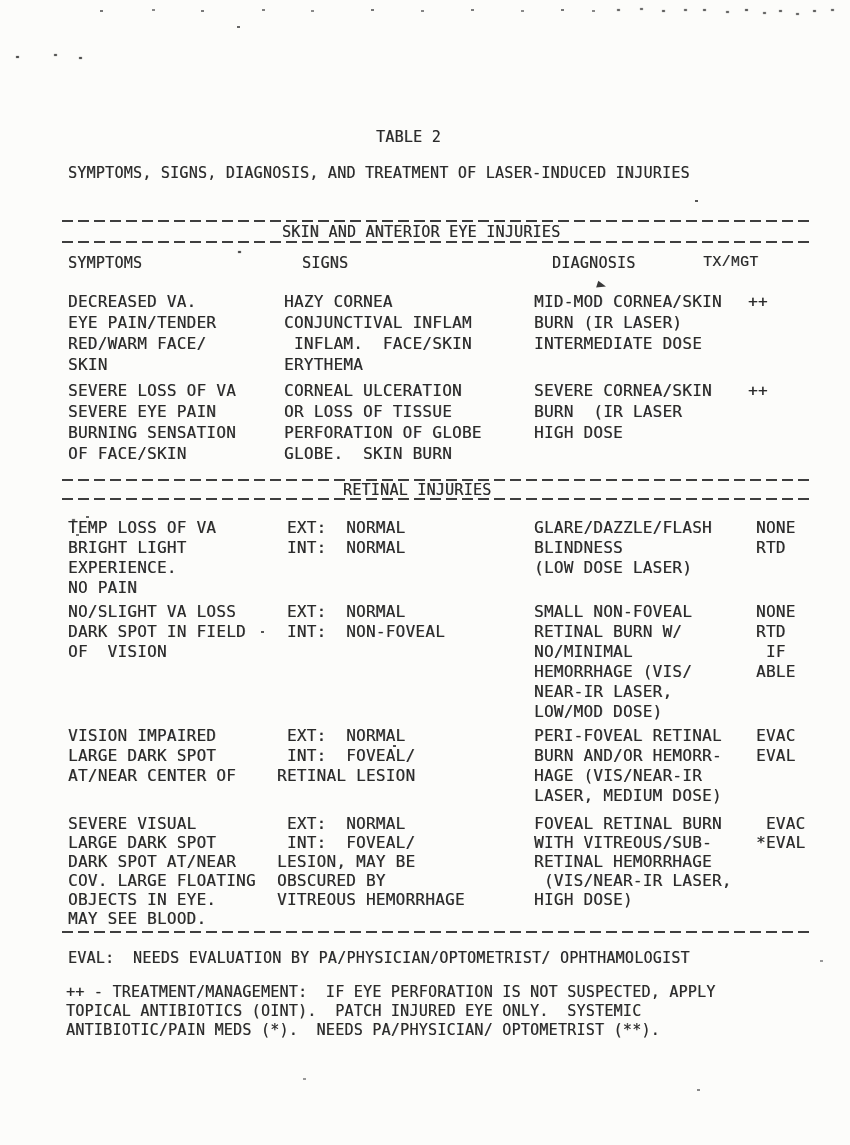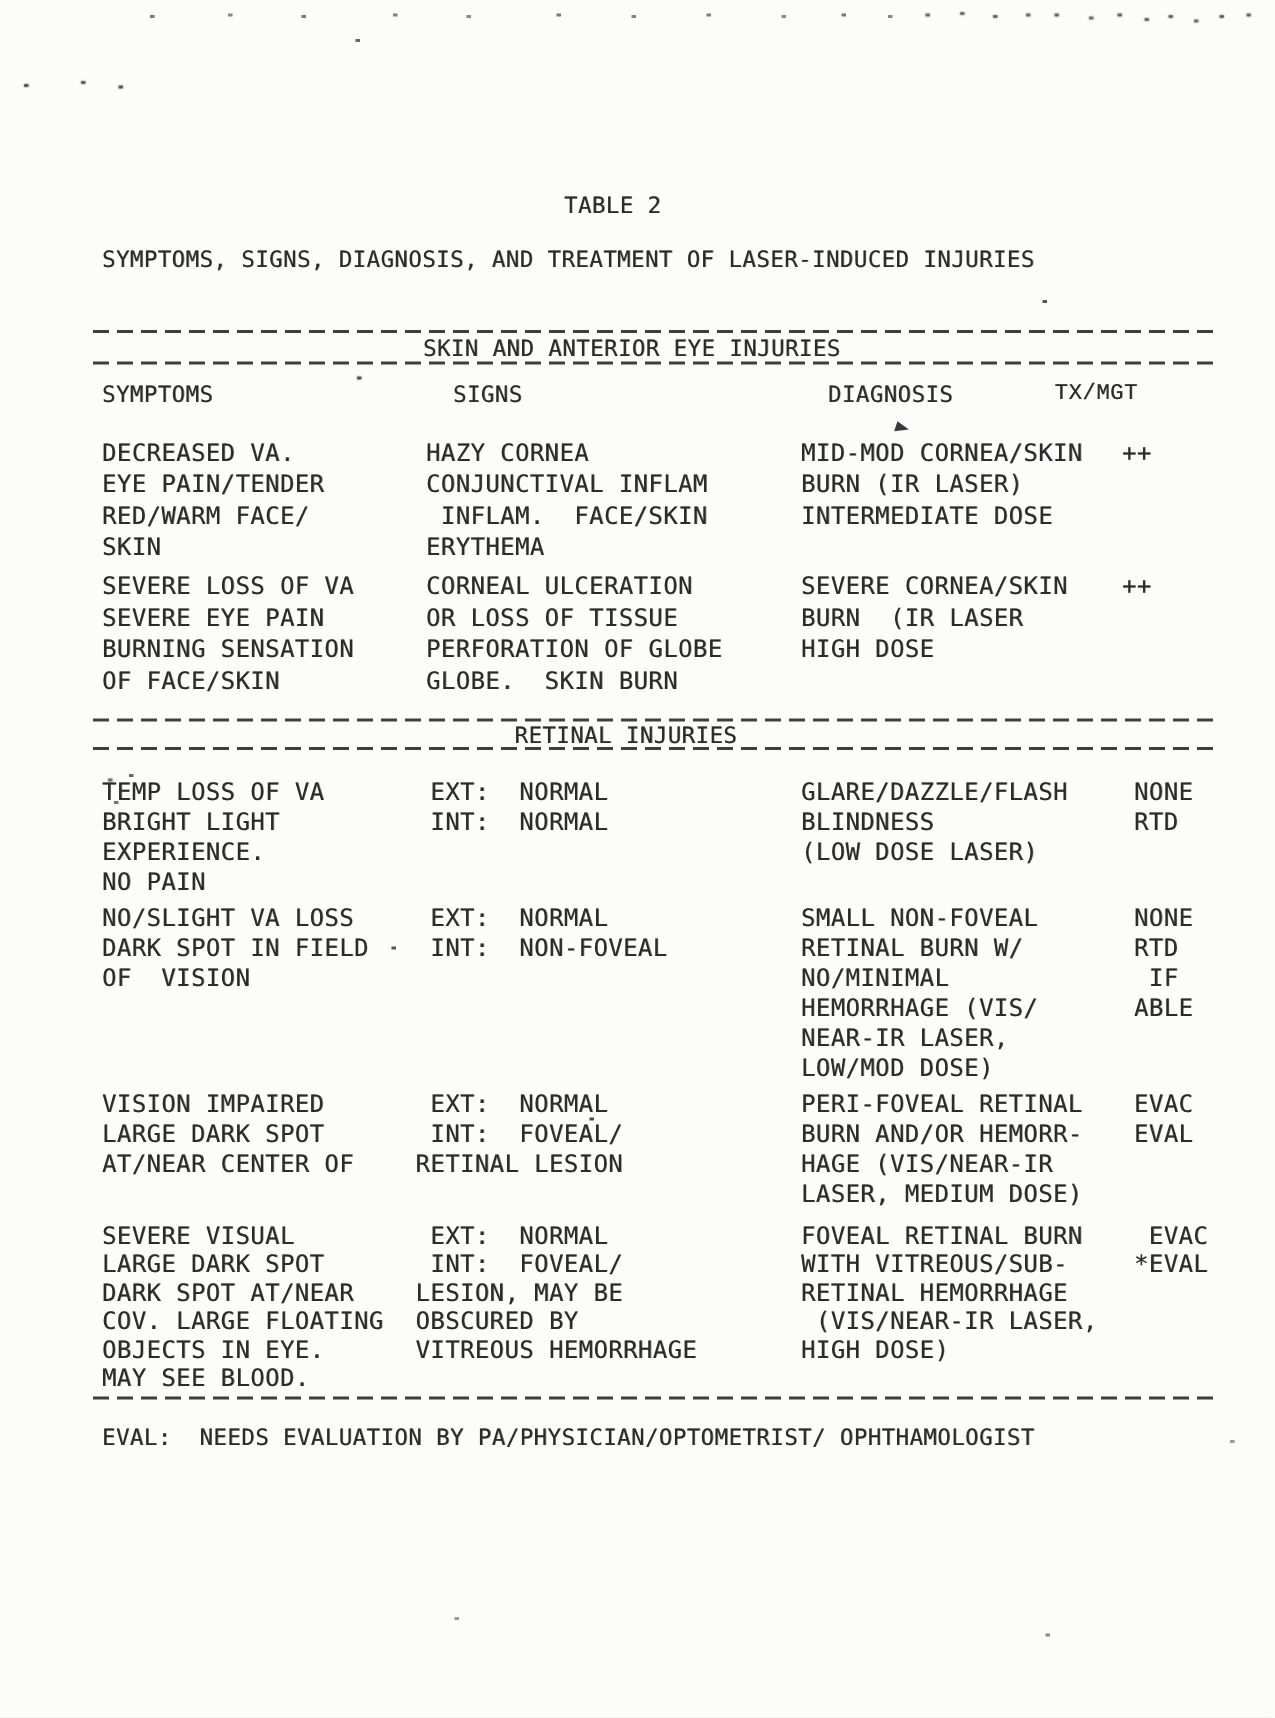--- a/index.html
+++ b/index.html
@@ -190,14 +190,17 @@
  (VIS/NEAR-IR LASER,
 HIGH DOSE)</div>
     <div class="cell tx-ret"> EVAC
 *EVAL</div>
   </div>
 
   <div class="dash" style="top:931px"></div>
 
   <div class="t" style="top:948px;left:68px;line-height:20px">EVAL:  NEEDS EVALUATION BY PA/PHYSICIAN/OPTOMETRIST/ OPHTHAMOLOGIST</div>
 
+  <div class="t" style="top:983px;left:66px;line-height:19px">++ - TREATMENT/MANAGEMENT:  IF EYE PERFORATION IS NOT SUSPECTED, APPLY
+TOPICAL ANTIBIOTICS (OINT).  PATCH INJURED EYE ONLY.  SYSTEMIC
+ANTIBIOTIC/PAIN MEDS (*).  NEEDS PA/PHYSICIAN/ OPTOMETRIST (**).</div>
 
 </div>
 
 </body></html>

